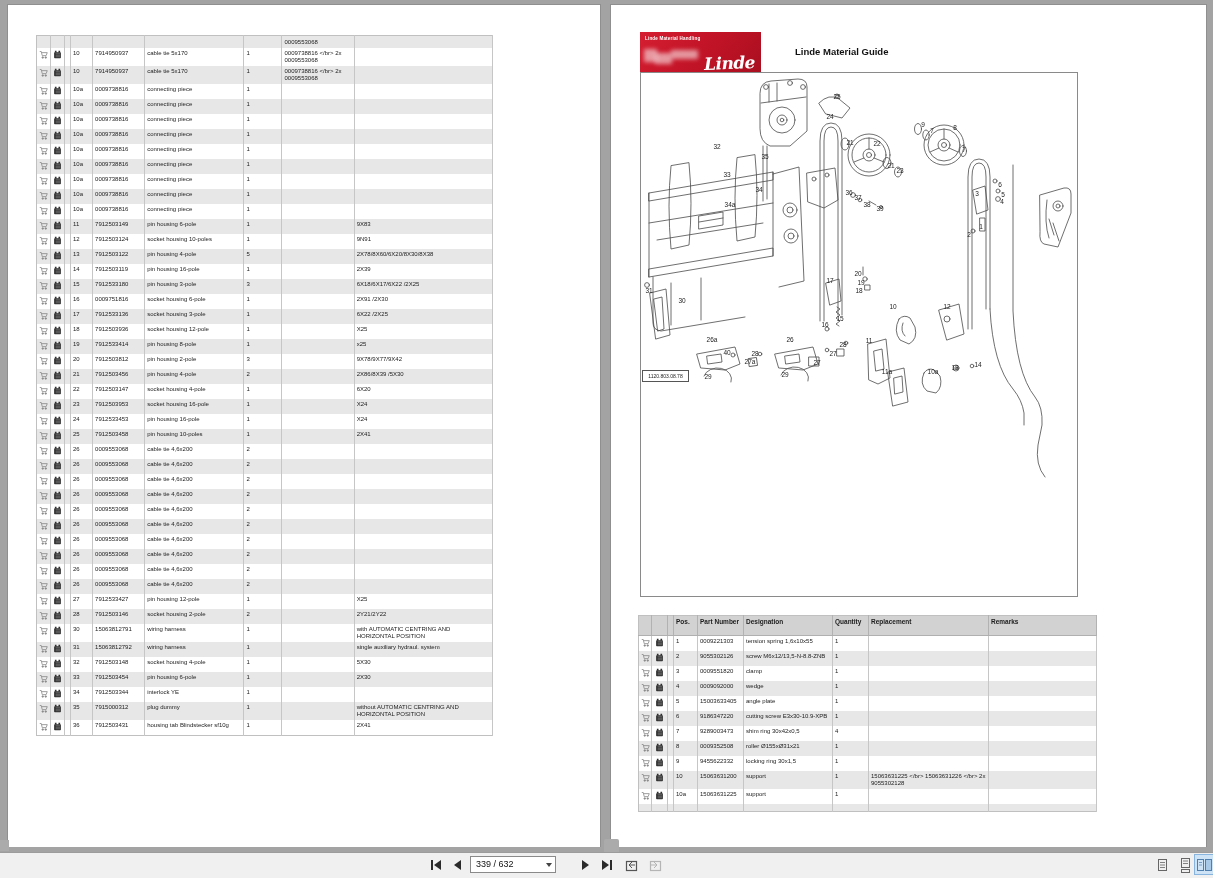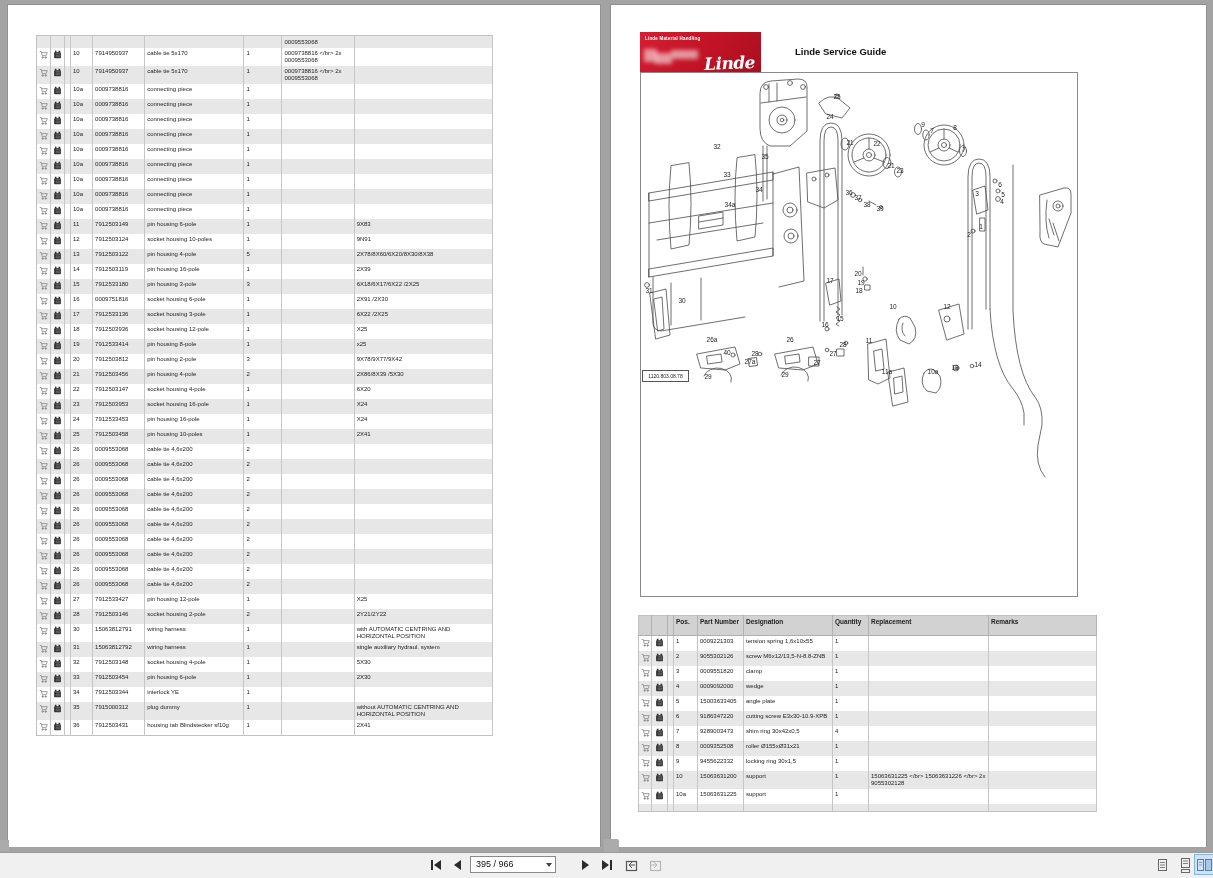--- a/index.html
+++ b/index.html
@@ -1186,21 +1186,21 @@
   <div class="page page-right">
 
     <div class="linde-banner">
       <div class="brand-small">Linde Material Handling</div>
       <div class="blur-block" style="left:4px;top:17px;width:13px;height:13px;"></div>
       <div class="blur-block" style="left:15px;top:21px;width:17px;height:11px;"></div>
       <div class="blur-block" style="left:31px;top:18px;width:27px;height:9px;"></div>
       <div class="brand-script">Linde</div>
     </div>
 
-    <div class="guide-title">Linde Service Guide</div>
+    <div class="guide-title">Linde Material Guide</div>
 
     <div class="diagram">
       <svg width="438" height="525" viewBox="0 0 438 525">
         <g fill="none" stroke="#4a4a4a" stroke-width="0.8" stroke-linejoin="round" stroke-linecap="round">
 
           <path d="M8,120 L132,99 L132,107 L8,128 Z"></path>
           <path d="M8,196 L132,175 L132,183 L8,204 Z"></path>
           <path d="M8,120 L8,204 M132,99 L132,183"></path>
           <path d="M8,150 L132,130 M16,167 L122,150"></path>
           <path d="M30,93 Q26,132 30,176 L48,172 Q52,130 48,90 Z"></path>
@@ -1676,21 +1676,21 @@
           <polygon points="13,3 6,8 13,13"></polygon>
         </g>
       </svg>
   </div>
   <div class="tb-btn" style="left:449px">
     <svg width="16" height="16">
         <polygon points="11,3 4,8 11,13" fill="#2b2b2b"></polygon>
       </svg>
   </div>
   <div class="page-box">
-    <span>395 / 966</span>
+    <span>339 / 632</span>
     <span class="caret"></span>
   </div>
   <div class="tb-btn" style="left:576px">
     <svg width="16" height="16">
         <polygon points="5,3 12,8 5,13" fill="#2b2b2b"></polygon>
       </svg>
   </div>
   <div class="tb-btn" style="left:598px">
     <svg width="16" height="16">
         <g fill="#2b2b2b">

